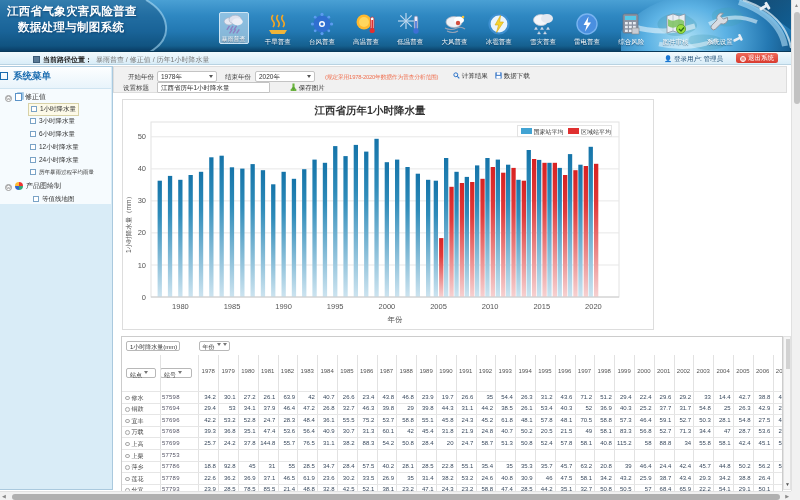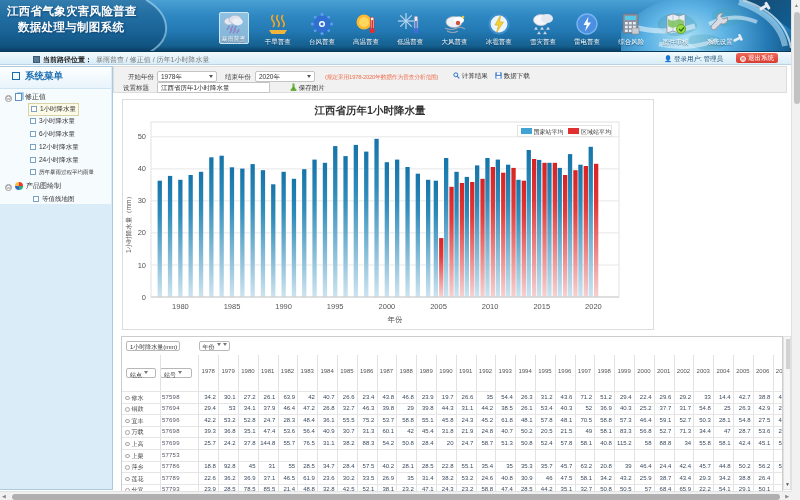--- a/index.html
+++ b/index.html
@@ -22,21 +22,21 @@
 #crumb {position:absolute;left:33px;top:2.5px}
 #crumb b {color:#222;font-weight:bold}
 #crumb .gry {color:#777}
 #uinfo {position:absolute;left:664px;top:3px;color:#1a4a72;font-size:6.5px}
 #logout {position:absolute;left:736px;top:1px;width:42px;height:9.5px;background:linear-gradient(180deg,#ef6a5a,#d93a2e);border-radius:2.5px;color:#fff;font-size:6.5px;text-align:center;line-height:9.5px}
 #logout .pw {display:inline-block;width:6px;height:6px;border:1px solid #fff;border-radius:50%;font-size:5px;line-height:4px;vertical-align:-1px;margin-right:2px}
 
 
 #side {position:absolute;left:0;top:66px;width:113px;height:424px;background:#d9ecf7;border:1px solid #aac9de;border-left:none}
 #side .treebg {position:absolute;left:0;top:22px;width:111px;height:115px;background:#f6fbfe}
-#mtitle {position:absolute;left:12px;top:3px;font-size:9.5px;font-weight:bold;color:#1a6cb0}
+#mtitle {position:absolute;left:0;top:3px;font-size:9.5px;font-weight:bold;color:#1a6cb0}
 #mtitle .sq {display:inline-block;width:8px;height:8px;border:1.5px solid #1a6cb0;vertical-align:-1px;margin-right:5px}
 #mhead {position:absolute;left:0;top:0;width:111px;height:22px;background:linear-gradient(180deg,#fdfeff,#e8f4fb);border-bottom:1px solid #cfe4f1}
 .mroot {position:absolute;left:5px;font-size:7px;color:#333;white-space:nowrap}
 .mroot .tg {display:inline-block;width:7px;height:7px;border:1px solid #999;border-radius:50%;background:#fff;color:#777;font-size:6px;line-height:5px;text-align:center;vertical-align:-1px;margin-right:3px}
 .pg {display:inline-block;width:7px;height:8px;background:#fff;border:1px solid #5b93c8;vertical-align:-1.5px;margin-right:1px;box-shadow:2px -1px 0 -0.2px #9cc4e4}
 .wheel {display:inline-block;width:8px;height:8px;border-radius:50%;background:conic-gradient(#e33 0 25%,#3a7 25% 50%,#36c 50% 75%,#fb3 75% 100%);vertical-align:-1.5px;margin-right:3px}
 .mitem {position:absolute;left:28px;font-size:6.5px;color:#333;white-space:nowrap;padding:1px 2px}
 .cb {display:inline-block;width:6px;height:6px;background:#fff;border:1px solid #7aa3c6;vertical-align:-1px;margin-right:3px}
 .msel {background:#fdfae8;border:1px solid #d8d2a8}
 

